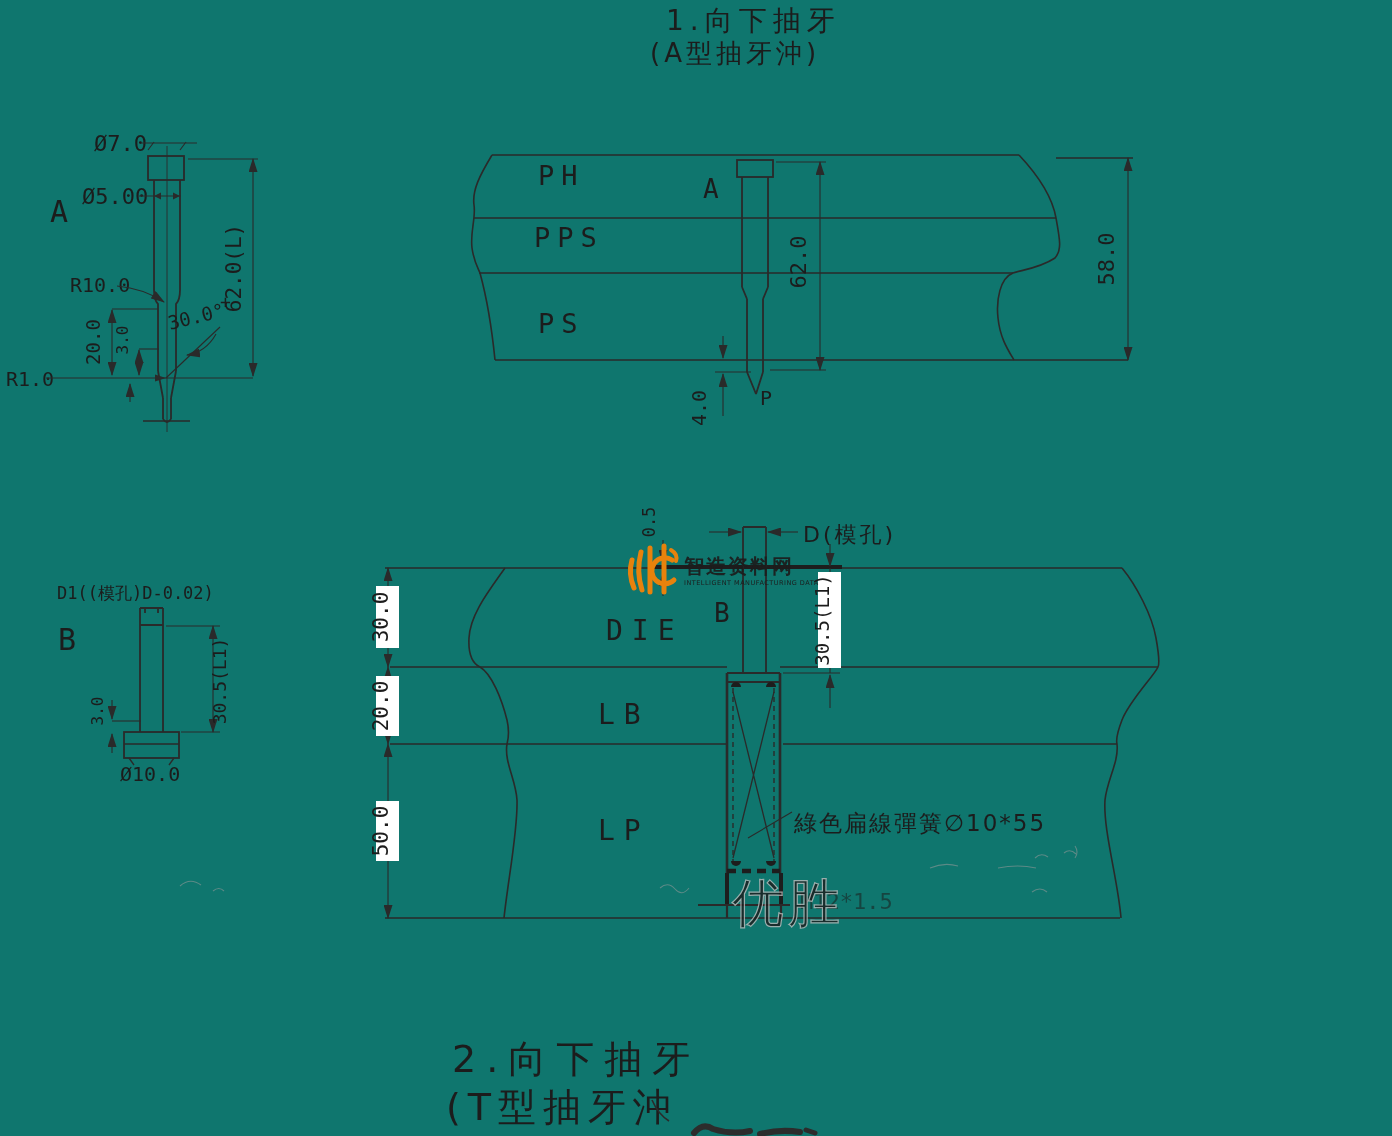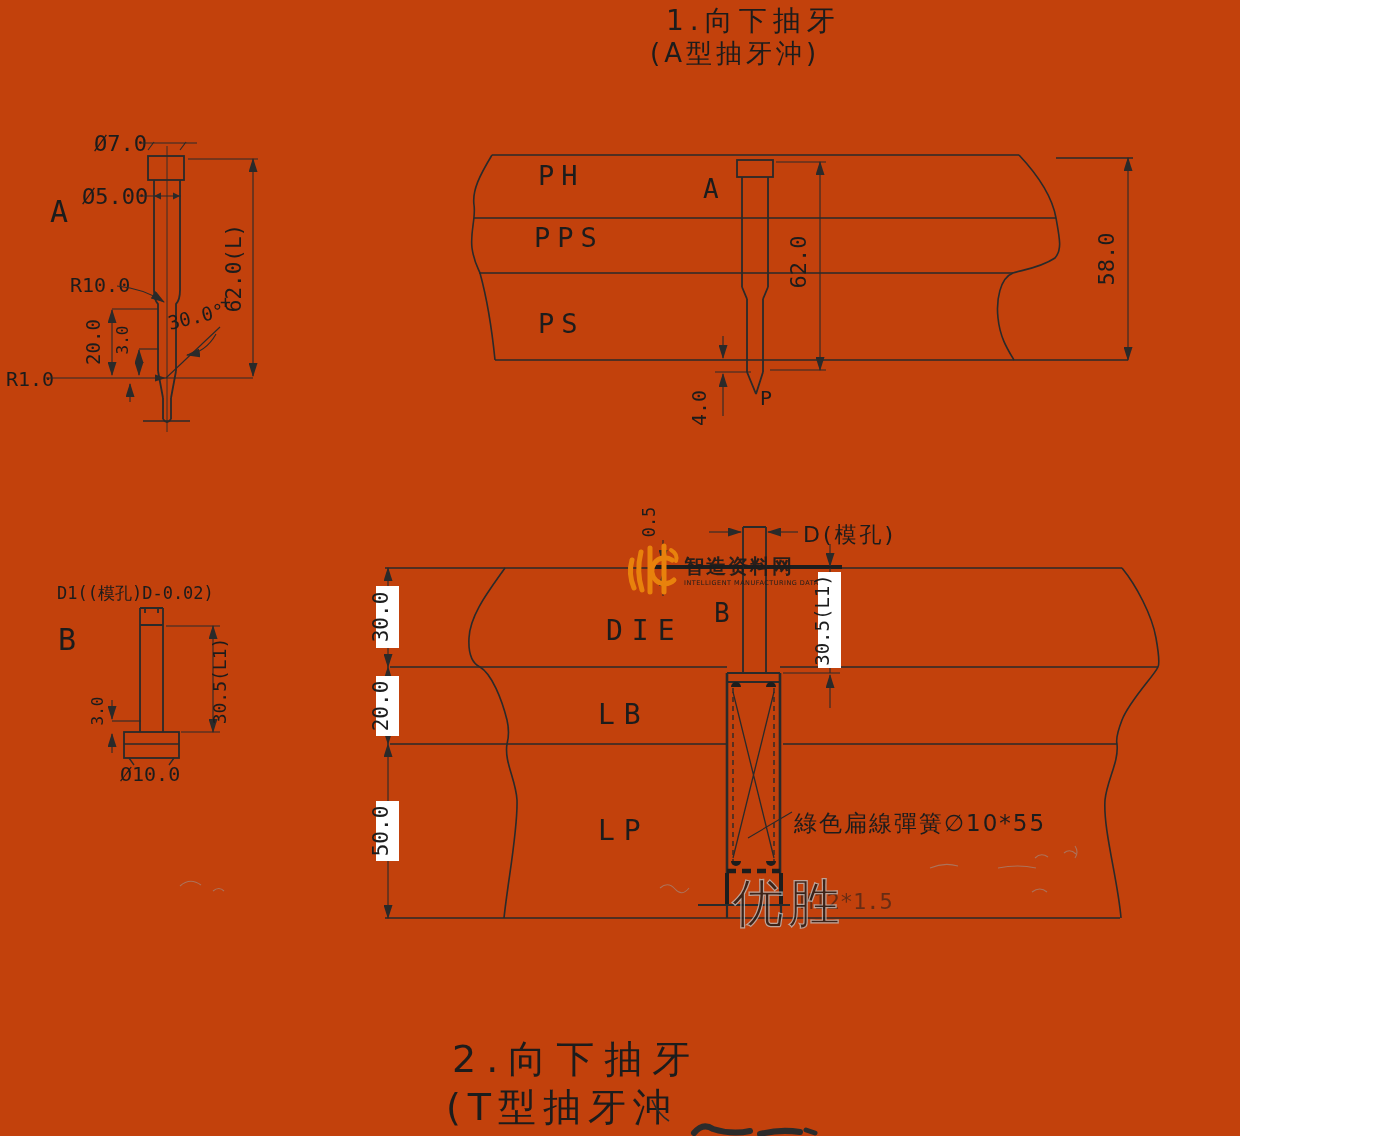--- a/index.html
+++ b/index.html
@@ -1,16 +1,16 @@
 <!DOCTYPE html>
 <html><head>
 <meta charset="utf-8">
 <style>
   html,body{margin:0;padding:0;background:#ffffff;}
-  #canvas{position:relative;width:1240px;height:1136px;background:#c2410c;overflow:hidden;
+  #canvas{position:relative;width:1392px;height:1136px;background:#0f766e;overflow:hidden;
           font-family:"DejaVu Sans Mono","Liberation Mono",monospace;text-align:center;}
   svg text{fill:#1c1c1c;}
   .cad{stroke:#2a2a2a;fill:none;}
   .dim{stroke:#2a2a2a;fill:none;stroke-width:1.1;}
   .thick{stroke:#1d1d1d;}
   .lbl{font-family:"DejaVu Sans Mono","Liberation Mono",monospace;}
   .cn{font-family:"DejaVu Sans","Liberation Sans",sans-serif;}
 </style>
 </head>
 <body>

